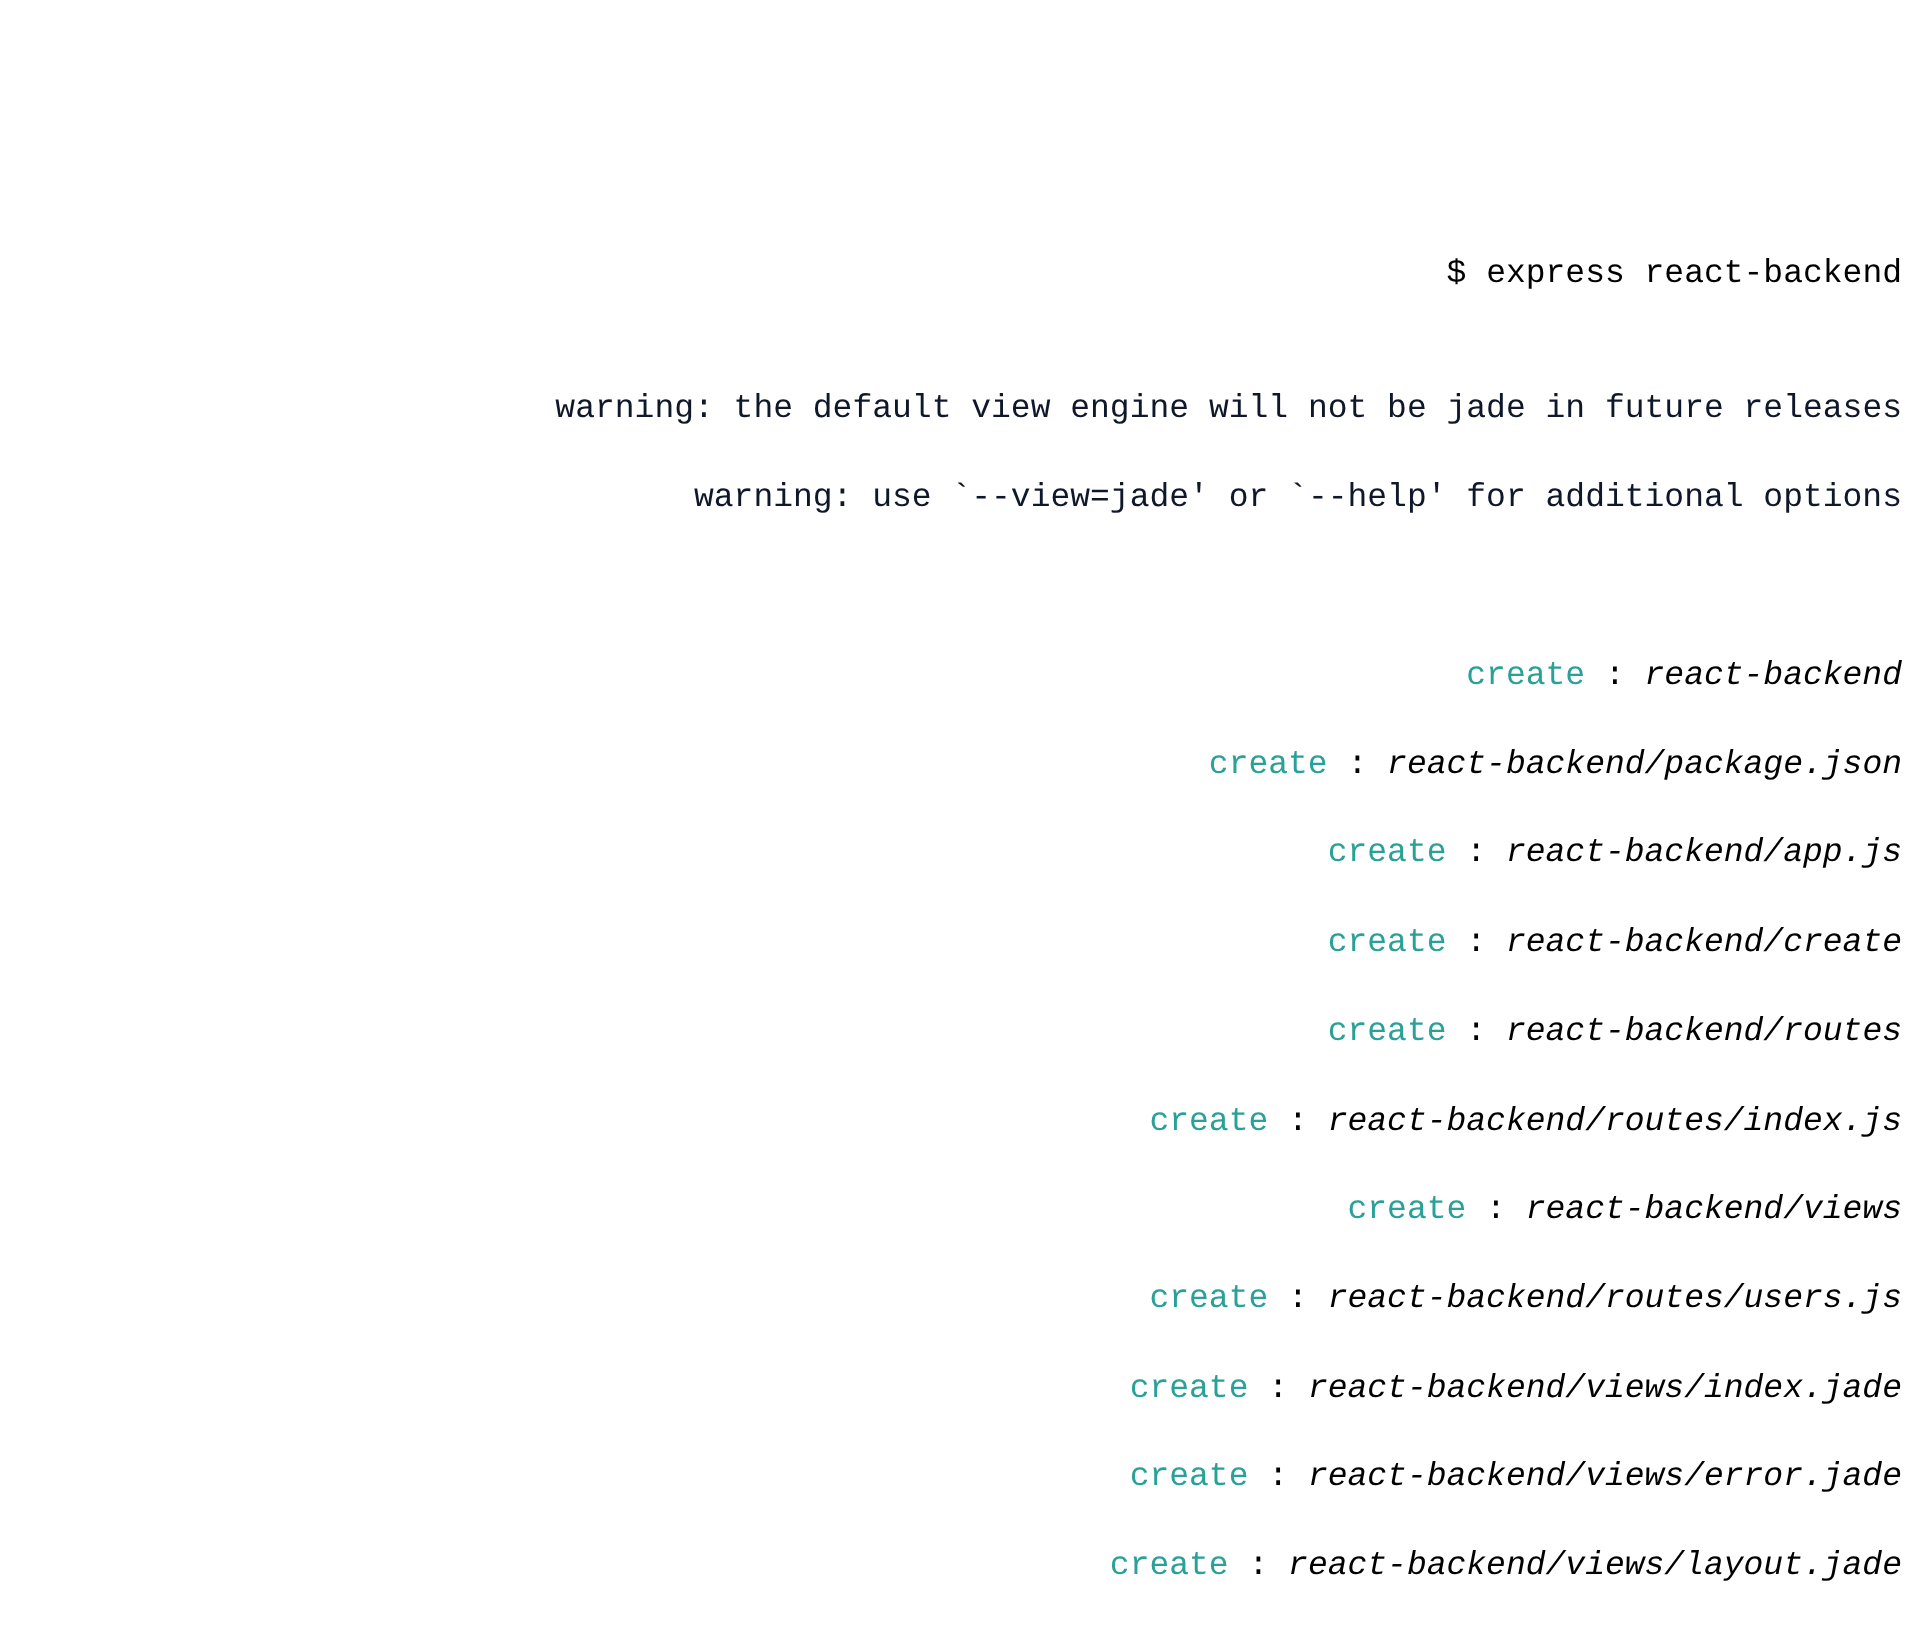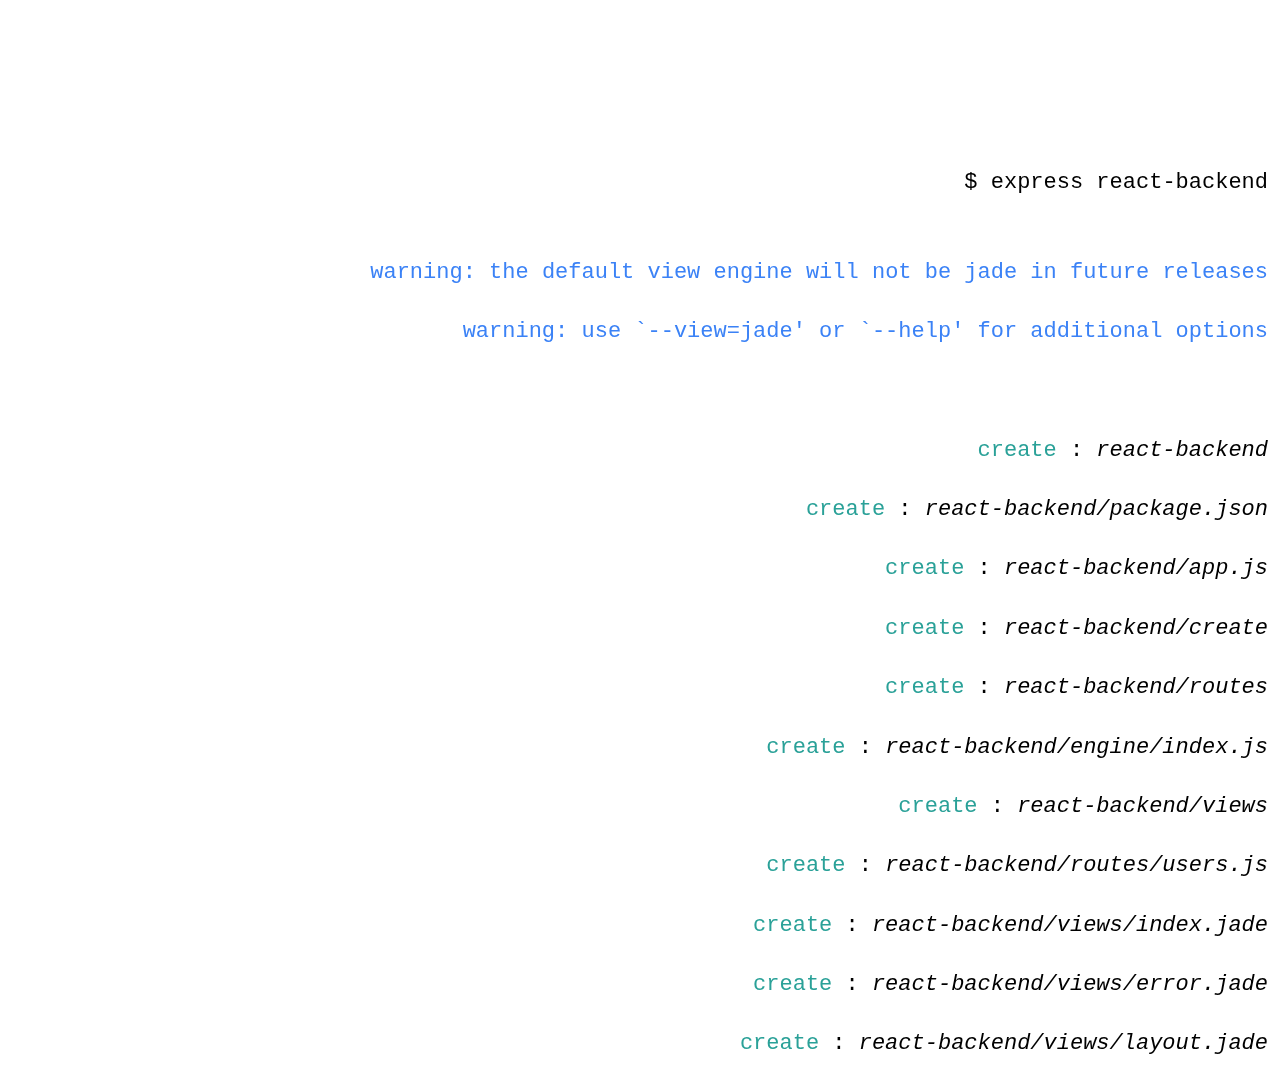--- a/index.html
+++ b/index.html
@@ -23,21 +23,21 @@
       display: block;
       text-align: right;
     }
     .prompt {
       color: #000000;
     }
     .cmd {
       color: #000000;
     }
     .warning {
-      color: #3b82f6;
+      color: #0f172a;
     }
     .create-label {
       color: #2aa198;
     }
     .colon {
       color: #000000;
     }
     .path {
       color: #000000;
       font-style: italic;
@@ -53,21 +53,21 @@
 <span class="line"></span>
 <span class="line warning">  warning: the default view engine will not be jade in future releases</span>
 <span class="line warning">  warning: use `--view=jade' or `--help' for additional options</span>
 <span class="line"></span>
 <span class="line"></span>
 <span class="line"><span class="create-label">   create</span><span class="colon"> : </span><span class="path">react-backend</span></span>
 <span class="line"><span class="create-label">   create</span><span class="colon"> : </span><span class="path">react-backend/package.json</span></span>
 <span class="line"><span class="create-label">   create</span><span class="colon"> : </span><span class="path">react-backend/app.js</span></span>
 <span class="line"><span class="create-label">   create</span><span class="colon"> : </span><span class="path">react-backend/create</span></span>
 <span class="line"><span class="create-label">   create</span><span class="colon"> : </span><span class="path">react-backend/routes</span></span>
-<span class="line"><span class="create-label">   create</span><span class="colon"> : </span><span class="path">react-backend/engine/index.js</span></span>
+<span class="line"><span class="create-label">   create</span><span class="colon"> : </span><span class="path">react-backend/routes/index.js</span></span>
 <span class="line"><span class="create-label">   create</span><span class="colon"> : </span><span class="path">react-backend/views</span></span>
 <span class="line"><span class="create-label">   create</span><span class="colon"> : </span><span class="path">react-backend/routes/users.js</span></span>
 <span class="line"><span class="create-label">   create</span><span class="colon"> : </span><span class="path">react-backend/views/index.jade</span></span>
 <span class="line"><span class="create-label">   create</span><span class="colon"> : </span><span class="path">react-backend/views/error.jade</span></span>
 <span class="line"><span class="create-label">   create</span><span class="colon"> : </span><span class="path">react-backend/views/layout.jade</span></span>
 
 
 
 
 

